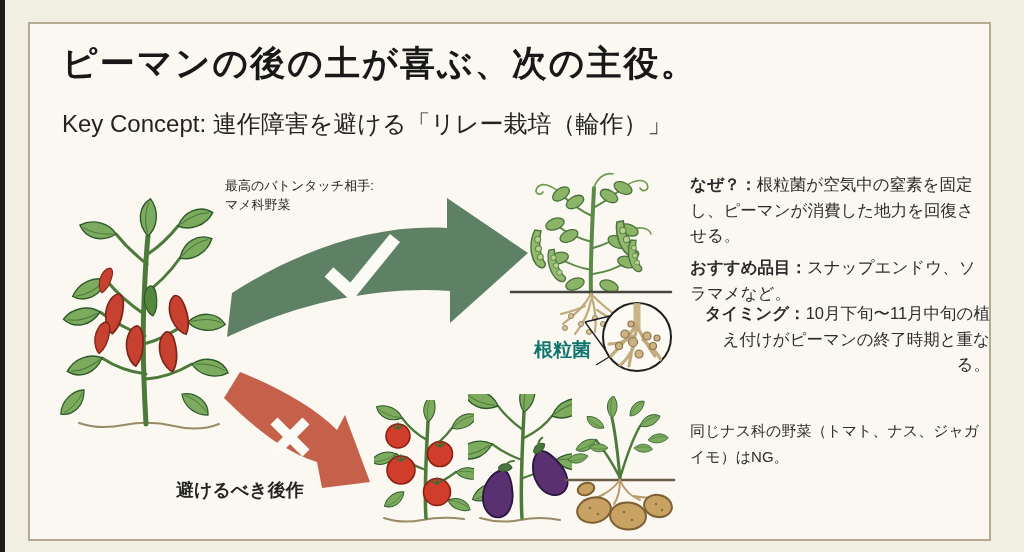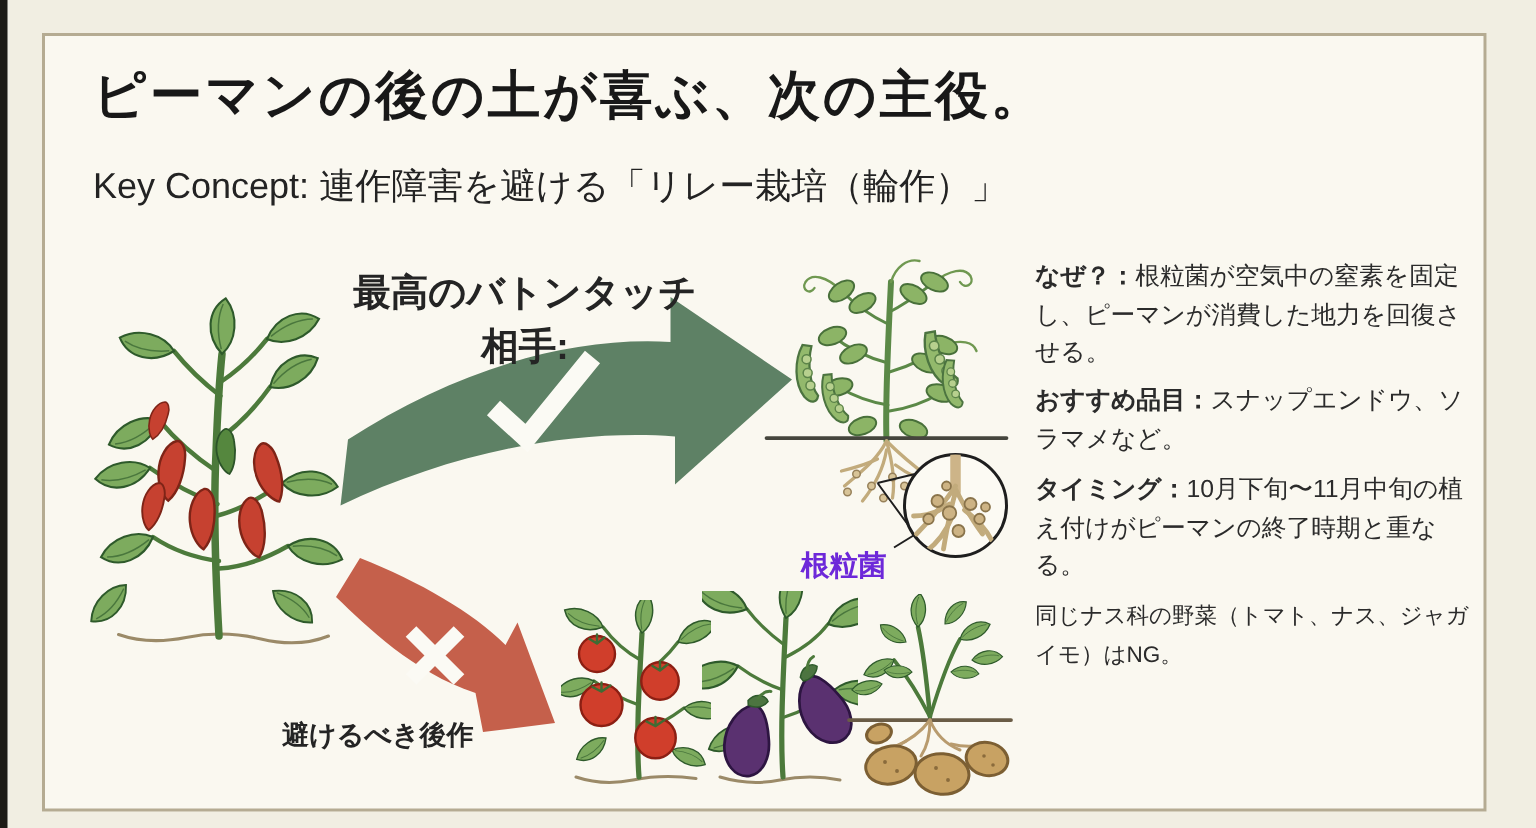--- a/index.html
+++ b/index.html
@@ -14,31 +14,31 @@
     position:absolute;left:28px;top:22px;width:963px;height:519px;
     background:#faf8f0;border:2px solid #b5ab92;box-sizing:border-box;
   }
   .title{
     position:absolute;left:62px;top:40px;margin:0;
     font-family:"Liberation Serif","DejaVu Serif",serif;
     font-size:35px;font-weight:700;letter-spacing:2px;color:#181818;
   }
   .subtitle{position:absolute;left:62px;top:108px;font-size:24px;color:#232323;}
   .good-label{
-    position:absolute;left:225px;top:177px;width:250px;text-align:center;
-    font-size:25px;font-weight:700;line-height:1.45;color:#242424;
+    position:absolute;left:225px;top:177px;width:250px;text-align:left;
+    font-size:13px;font-weight:400;line-height:1.45;color:#242424;
   }
-  .bad-label{position:absolute;left:188px;top:478px;font-size:18px;font-weight:700;color:#242424;}
-  .root-label{position:absolute;left:534px;top:364px;font-size:19px;font-weight:600;color:#6d28d9;}
+  .bad-label{position:absolute;left:176px;top:478px;font-size:18px;font-weight:700;color:#242424;}
+  .root-label{position:absolute;left:534px;top:337px;font-size:19px;font-weight:600;color:#0f766e;}
   .note{position:absolute;left:690px;width:300px;font-size:16.5px;line-height:1.55;color:#2b2b2b;}
   .note .lbl{font-weight:700;}
   .note-why{top:172px;}
   .note-reco{top:255px;}
-  .note-timing{top:314px;}
-  .note-avoid{top:398px;font-size:15px;line-height:1.7;}
+  .note-timing{top:301px;text-align:right;}
+  .note-avoid{top:418px;font-size:15px;line-height:1.7;}
   .abs{position:absolute;}
   
   .leaf{fill:#7dab5e;stroke:#2e5a2b;stroke-width:1.4;}
   .vein{fill:none;stroke:#2e5a2b;stroke-width:1;opacity:.65;}
   .twig{fill:none;stroke:#4c7a3b;stroke-linecap:round;}
   .stem{fill:none;stroke:#4c7a3b;stroke-width:5;stroke-linecap:round;}
   .branch{fill:none;stroke:#4c7a3b;stroke-width:3;stroke-linecap:round;}
   .ground{fill:none;stroke:#9b8a68;stroke-width:2;stroke-linecap:round;}
   .pep-red{fill:#c64130;stroke:#7e2417;stroke-width:1.6;}
   .pep-green{fill:#55873e;stroke:#2c5429;stroke-width:1.6;}
@@ -114,20 +114,21 @@
     <use href="#pep" class="pep-red" transform="translate(56,74) rotate(24) scale(0.65)"></use>
     <use href="#pep" class="pep-green" transform="translate(96,92) scale(0.75)"></use>
   </svg>
 
   <svg class="abs" style="left:222px;top:186px;" width="315" height="180" viewBox="0 0 315 180">
     <path d="M5,151 C80,115 160,100 228,105 L228,137 L306,67 L225,12 L225,42 C155,38 80,62 10,107 Z" fill="#5e8165"></path>
     <polyline points="107,86 129,106 173,52" fill="none" stroke="#fbfaf4" stroke-width="13"></polyline>
   </svg>
   <div class="good-label">
     <div>最高のバトンタッチ相手:</div>
+    <div>マメ科野菜</div>
   </div>
 
   <svg class="abs" style="left:505px;top:166px;" width="178" height="230" viewBox="0 0 178 230">
     <defs>
       <g id="pl">
           <ellipse rx="9.5" ry="5.5"></ellipse>
         </g>
       <g id="pod">
           <path class="podbody" d="M0,0 C-4,11 -2,26 6,34 C11,38 15,37 15,32 C8,25 5,11 6,0 Z"></path>
         <circle class="pea" cx="4" cy="9" r="3"></circle>

